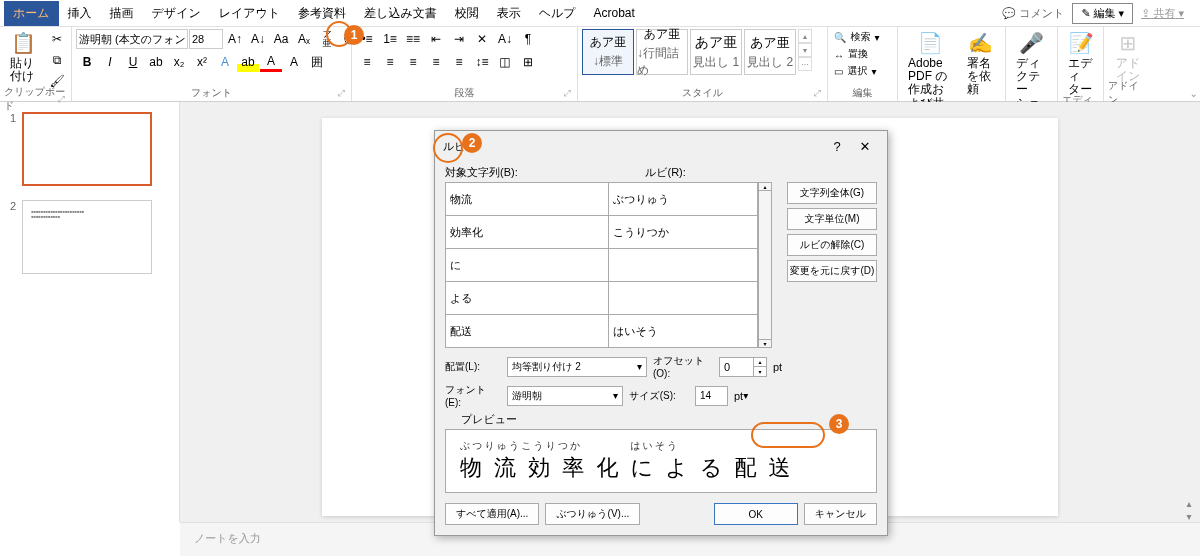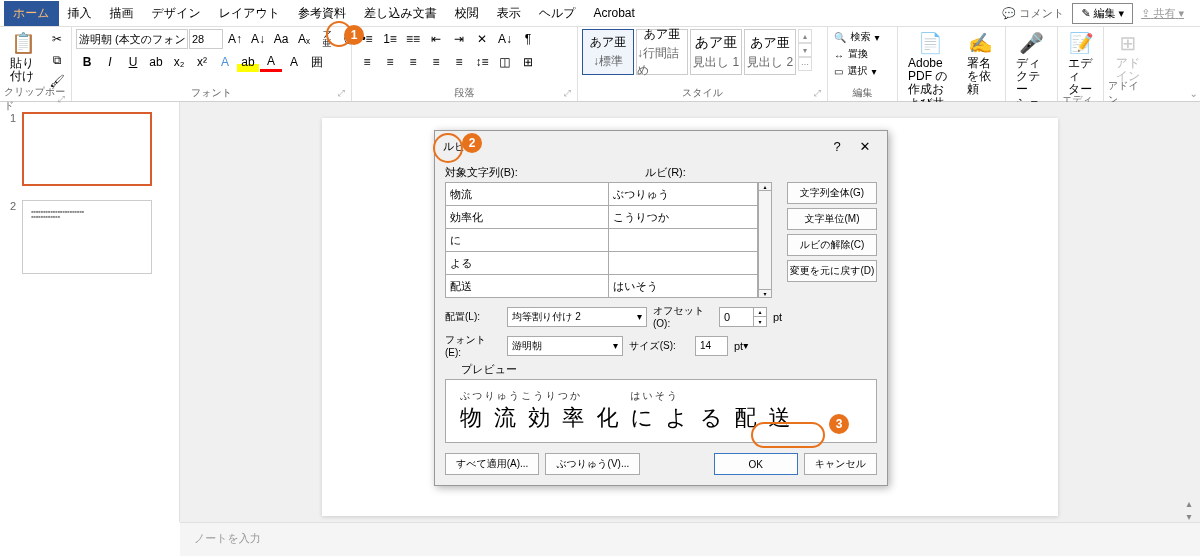--- a/index.html
+++ b/index.html
@@ -57,21 +57,21 @@
 
 .dialog { position: absolute; left: 434px; top: 130px; width: 454px; background: #f0f0f0; border: 1px solid #999; box-shadow: 2px 2px 8px rgba(0,0,0,0.3); z-index: 10; font-size: 11px; }
 .dialog-title { height: 30px; display: flex; align-items: center; padding: 0 8px; }
 .dialog-title span:first-child { flex: 1; }
 .dialog-title .help, .dialog-title .close { width: 28px; text-align: center; font-size: 13px; cursor: pointer; }
 .dialog-body { padding: 4px 10px 10px; }
 .field-labels { display: flex; margin-bottom: 2px; }
 .field-labels span:first-child { width: 200px; }
 .ruby-grid { display: flex; gap: 0; margin-bottom: 6px; }
 .ruby-col { display: flex; flex-direction: column; }
-.ruby-cell { height: 24px; border: 1px solid #aaa; background: #fff; padding: 0 4px; font-size: 11px; display: flex; align-items: center; margin-top: -1px; }
+.ruby-cell { height: 34px; border: 1px solid #aaa; background: #fff; padding: 0 4px; font-size: 11px; display: flex; align-items: center; margin-top: -1px; }
 .ruby-cell:first-child { margin-top: 0; }
 .side-btns { display: flex; flex-direction: column; gap: 4px; margin-left: 8px; }
 .side-btn { width: 90px; height: 22px; border: 1px solid #aaa; background: #fdfdfd; font-size: 10px; display: flex; align-items: center; justify-content: center; }
 .updown { width: 14px; display: flex; flex-direction: column; }
 .updown div { height: 9px; border: 1px solid #aaa; background: #f5f5f5; font-size: 6px; display: flex; align-items: center; justify-content: center; }
 .form-row { display: flex; align-items: center; gap: 6px; margin-bottom: 4px; }
 .form-row label { width: 56px; font-size: 10px; }
 .form-row .sel { border: 1px solid #aaa; background: #fff; height: 20px; padding: 0 4px; display: flex; align-items: center; justify-content: space-between; font-size: 10px; gap: 32px; }
 .form-row .num { width: 48px; border: 1px solid #aaa; background: #fff; height: 20px; display: flex; }
 .form-row .num span:first-child { flex: 1; padding: 0 4px; display: flex; align-items: center; }

